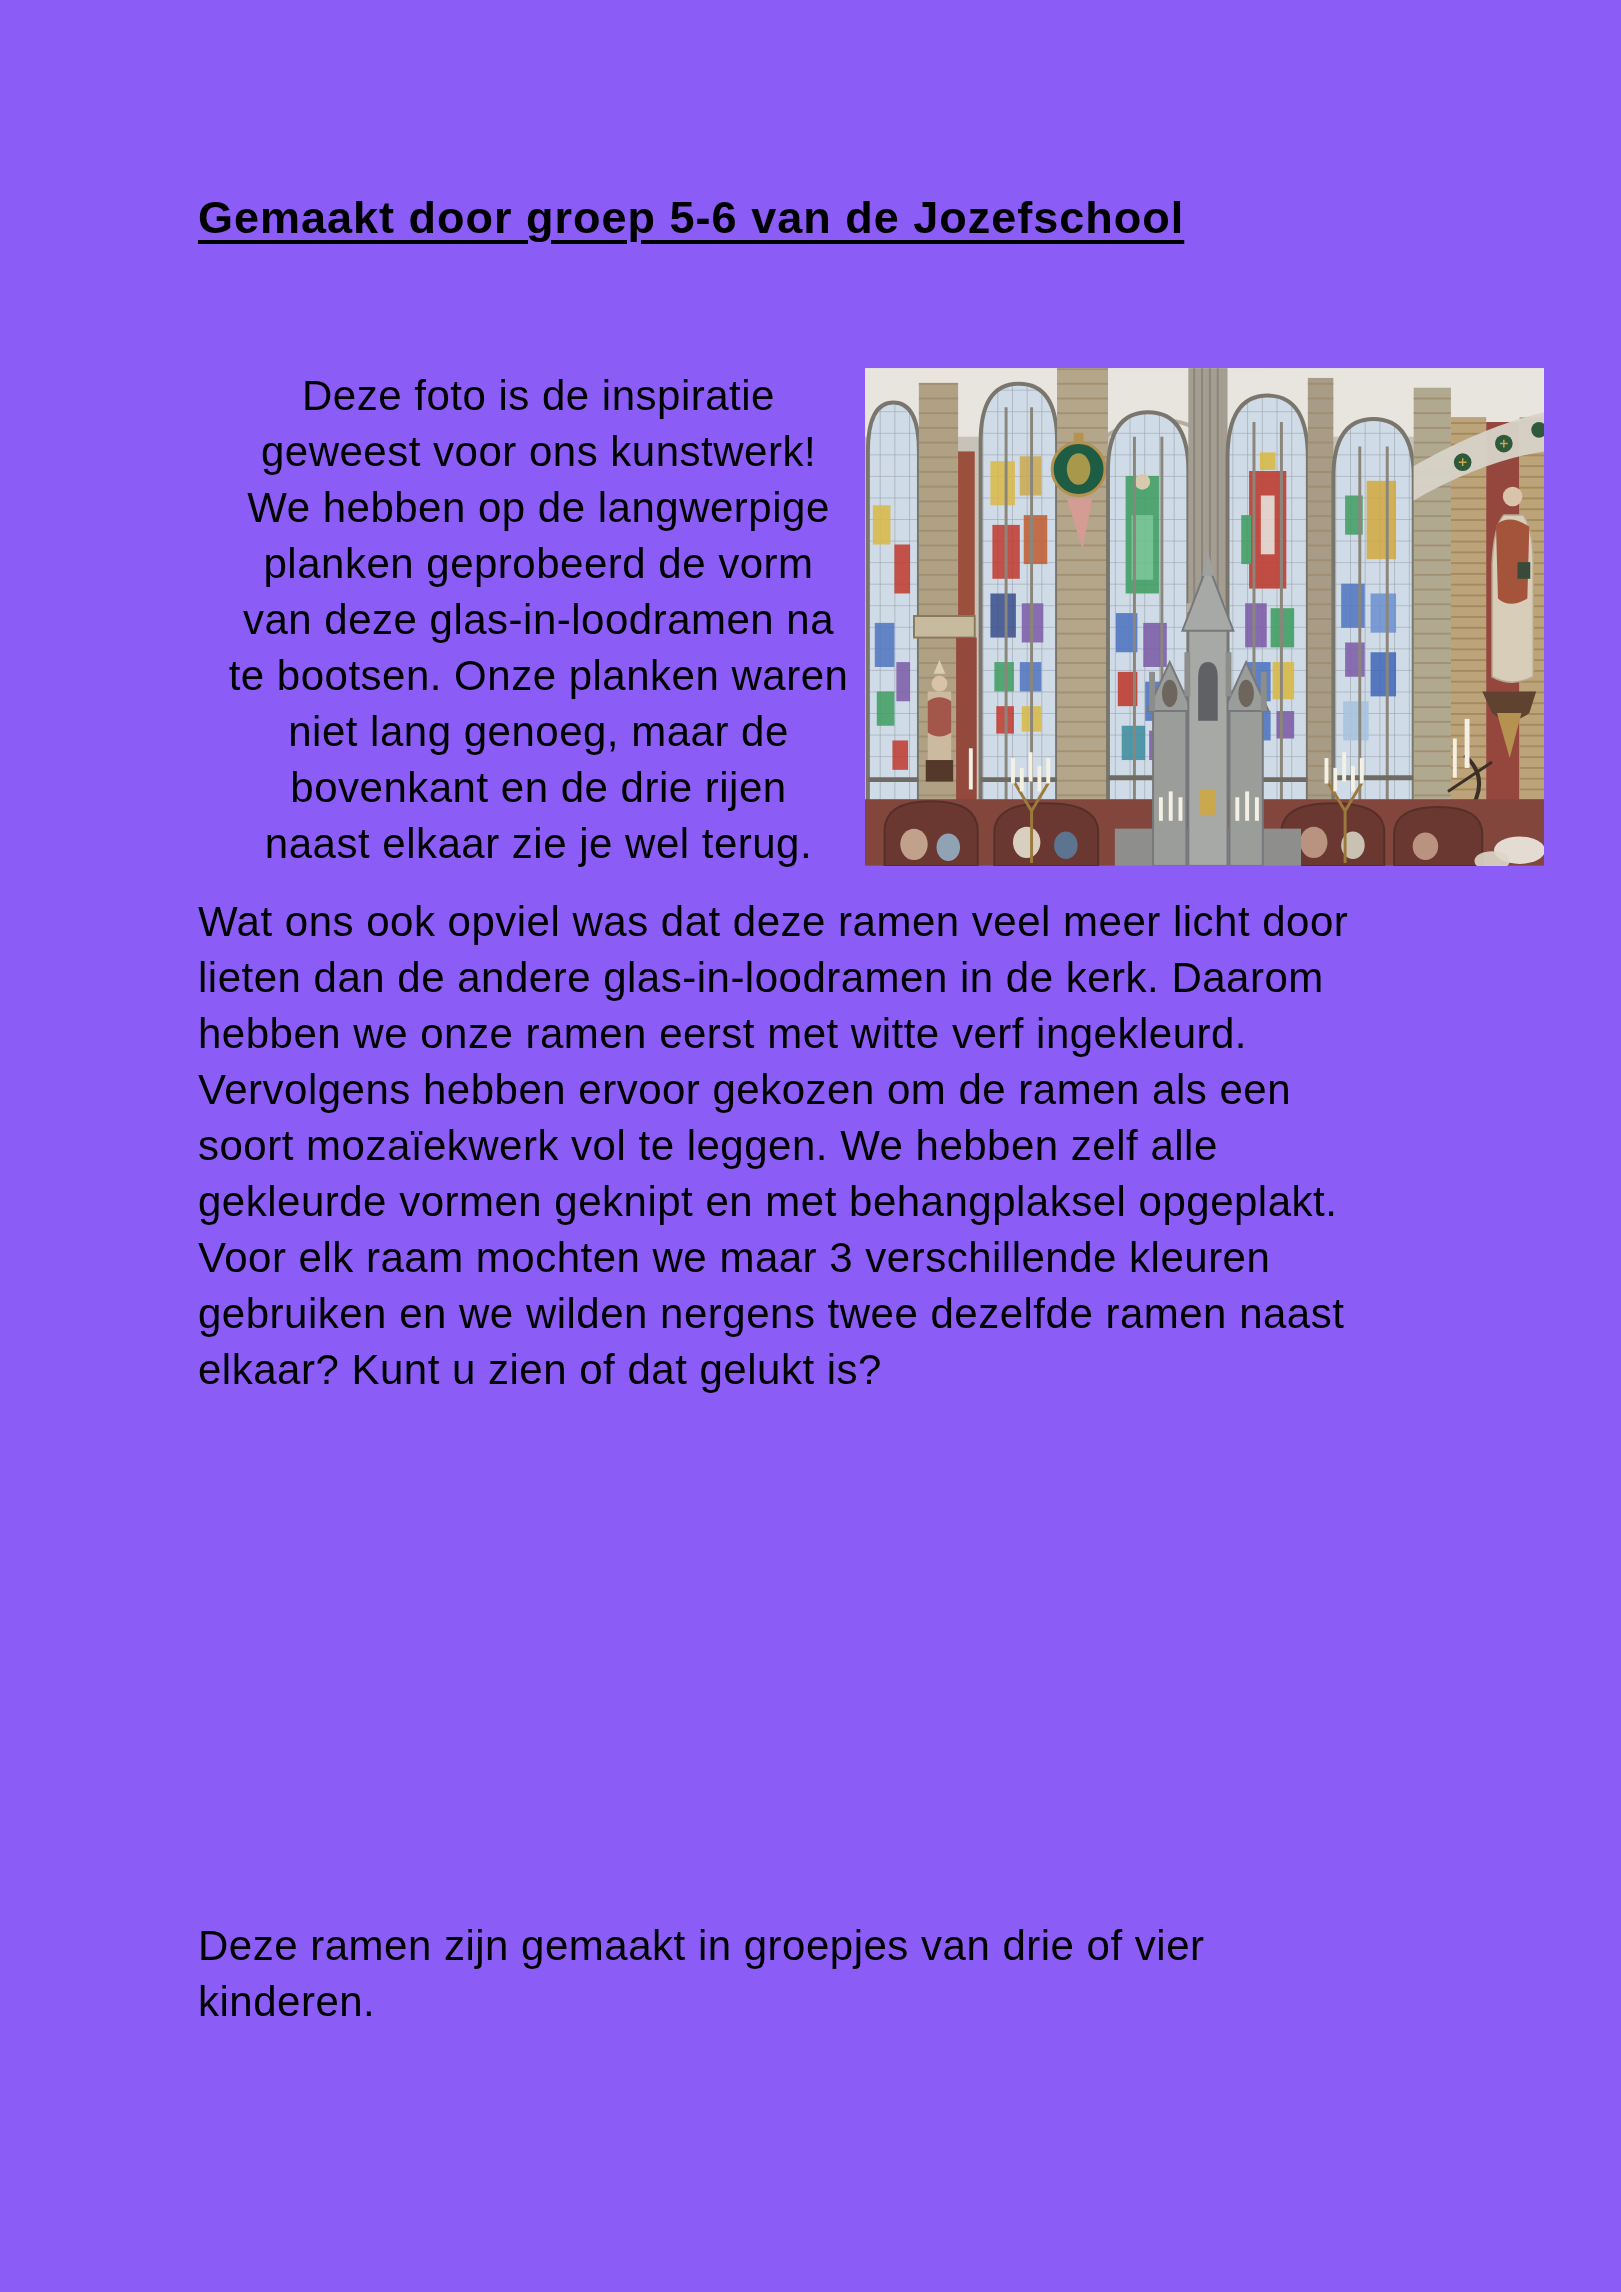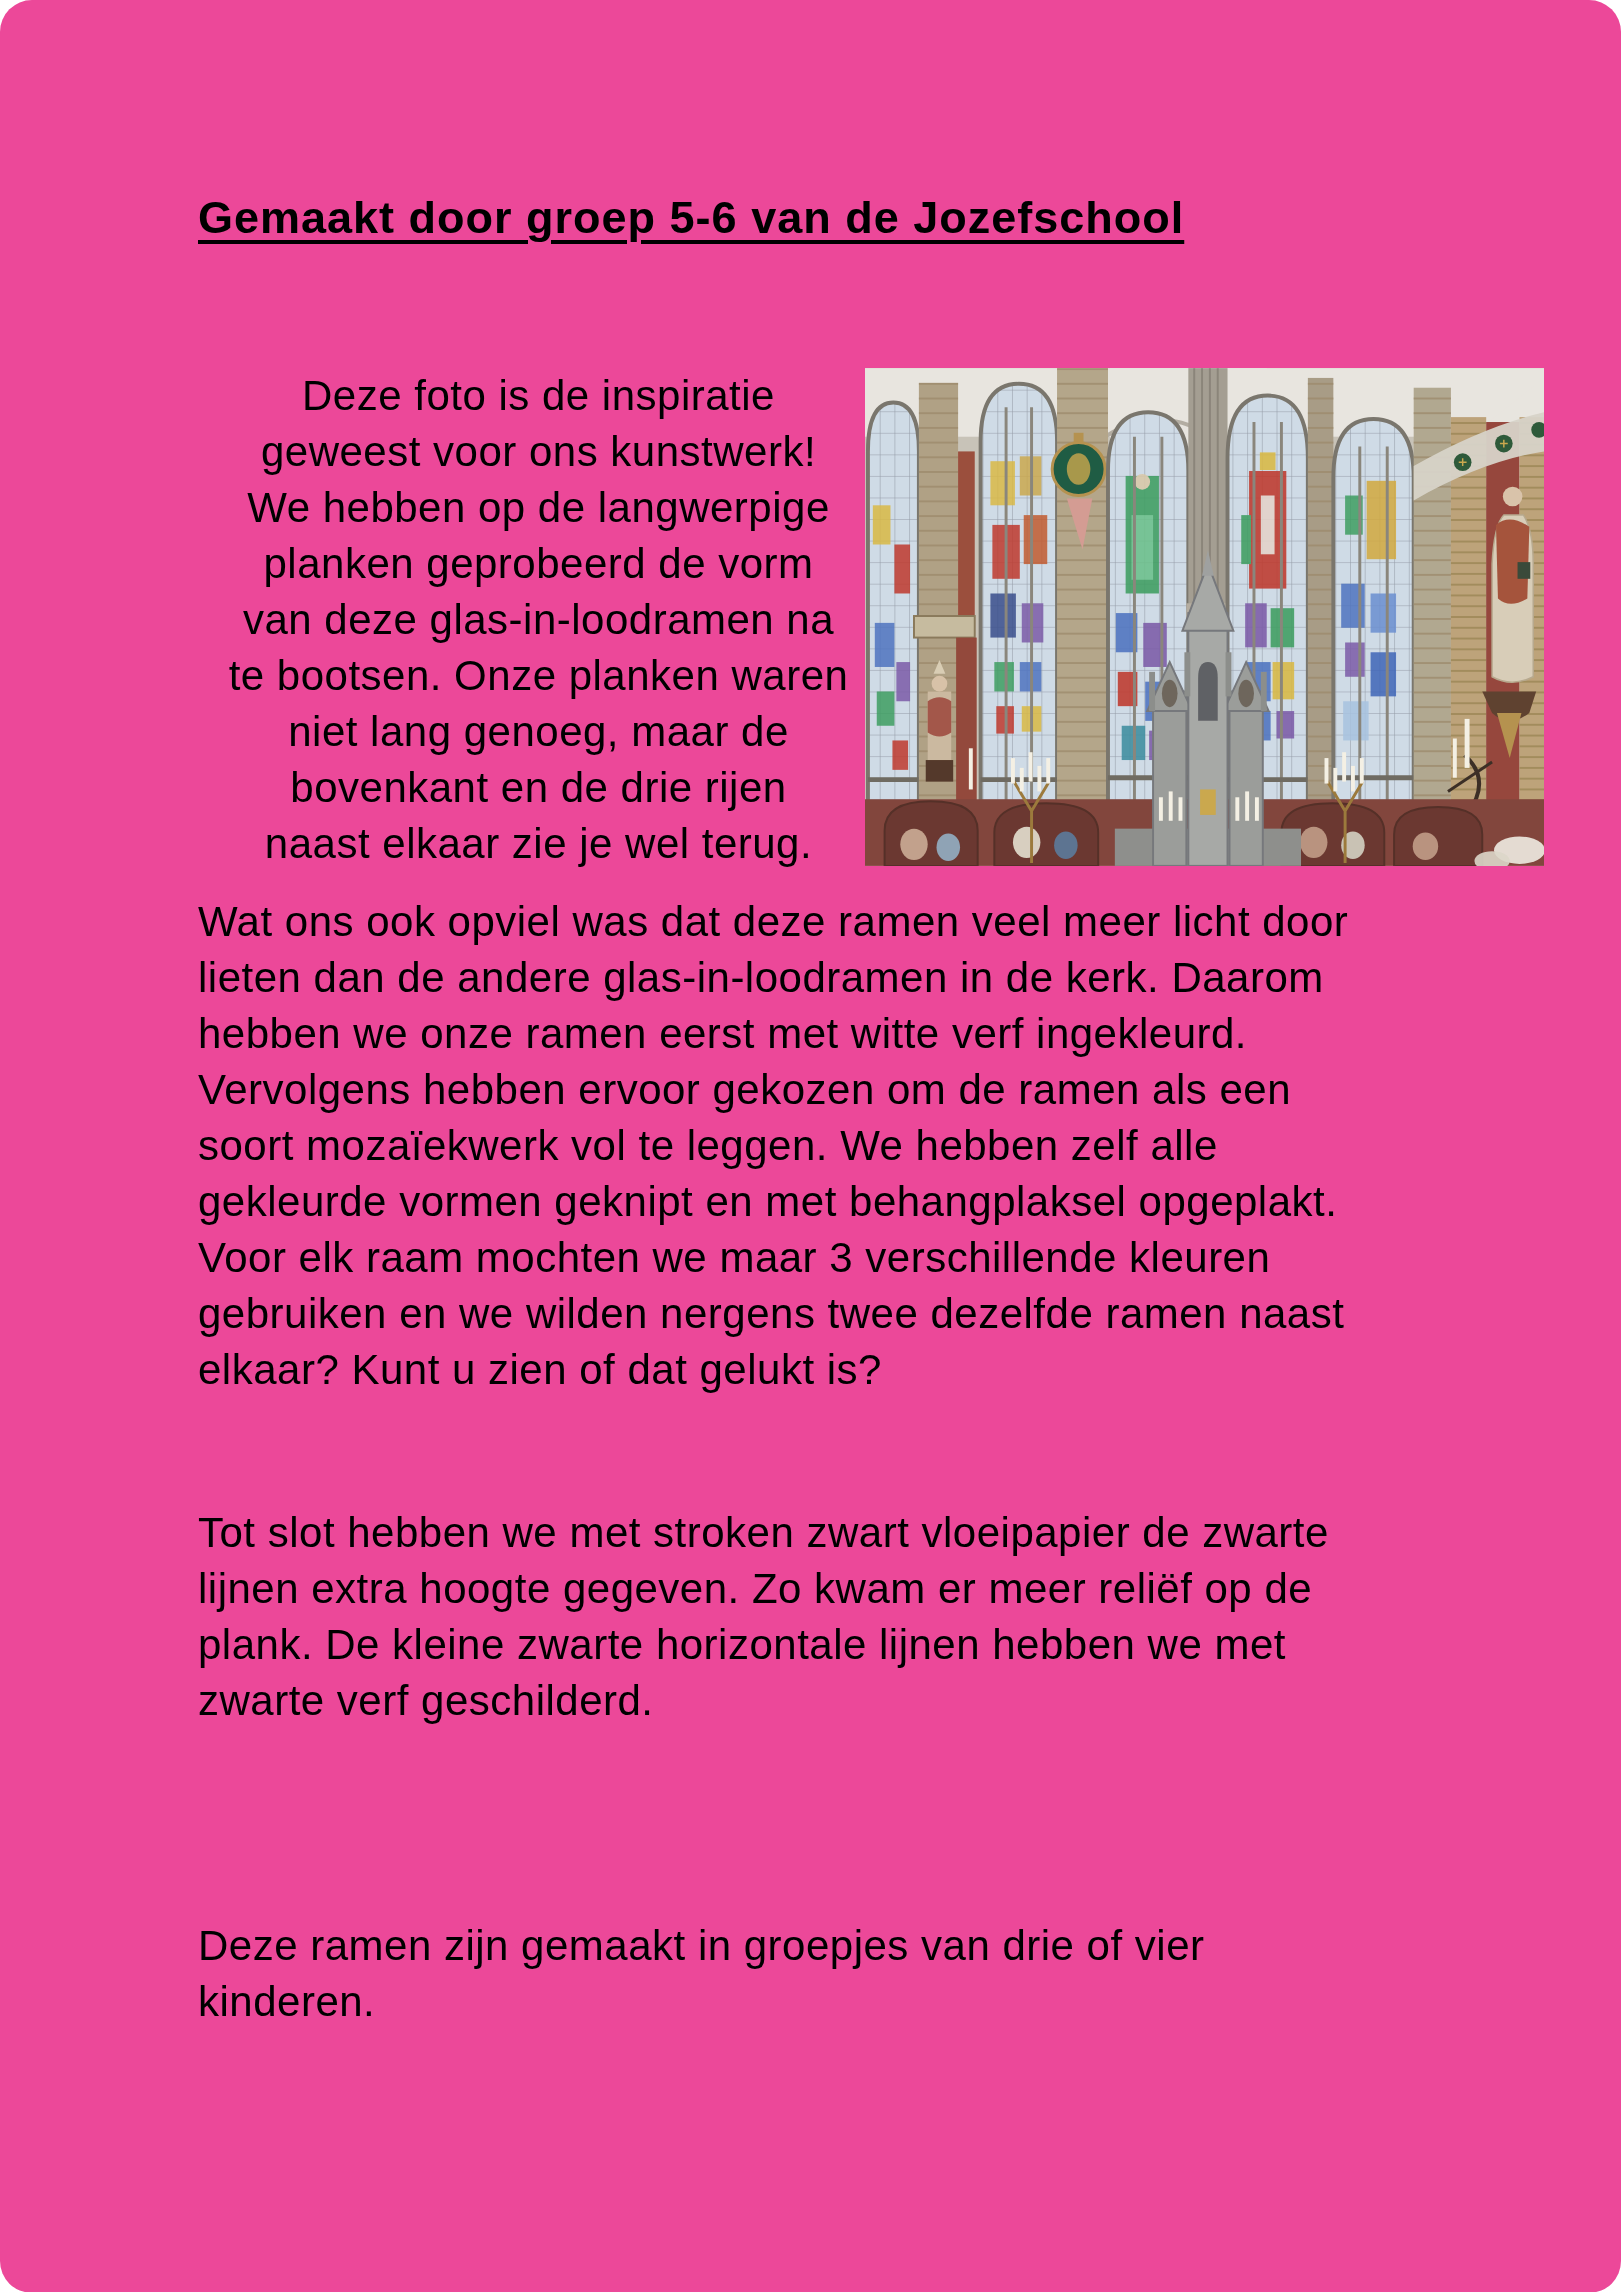--- a/index.html
+++ b/index.html
@@ -5,25 +5,24 @@
 <style>
   html, body {
     margin: 0;
     padding: 0;
     background: #ffffff;
   }
   .page {
     position: relative;
     width: 1621px;
     height: 2293px;
-    background: #ec4899;
+    background: #8b5cf6;
     font-family: "Liberation Sans", sans-serif;
     color: #000000;
     overflow: hidden;
-    border-radius: 32px;
   }
   .title {
     position: absolute;
     left: 198px;
     top: 192px;
     margin: 0;
     font-size: 45px;
     font-weight: 700;
     letter-spacing: 1px;
     text-decoration: underline;
@@ -289,21 +288,17 @@
 
   <p class="para p2">Wat ons ook opviel was dat deze ramen veel meer licht door
 lieten dan de andere glas-in-loodramen in de kerk. Daarom
 hebben we onze ramen eerst met witte verf ingekleurd.
 Vervolgens hebben ervoor gekozen om de ramen als een
 soort mozaïekwerk vol te leggen. We hebben zelf alle
 gekleurde vormen geknipt en met behangplaksel opgeplakt.
 Voor elk raam mochten we maar 3 verschillende kleuren
 gebruiken en we wilden nergens twee dezelfde ramen naast
 elkaar? Kunt u zien of dat gelukt is?</p>
-  <p class="para p3">Tot slot hebben we met stroken zwart vloeipapier de zwarte
-lijnen extra hoogte gegeven. Zo kwam er meer reliëf op de
-plank. De kleine zwarte horizontale lijnen hebben we met
-zwarte verf geschilderd.</p>
   <p class="para p5">Deze ramen zijn gemaakt in groepjes van drie of vier
 kinderen.</p>
 
 </div>
 
 
 </body></html>

